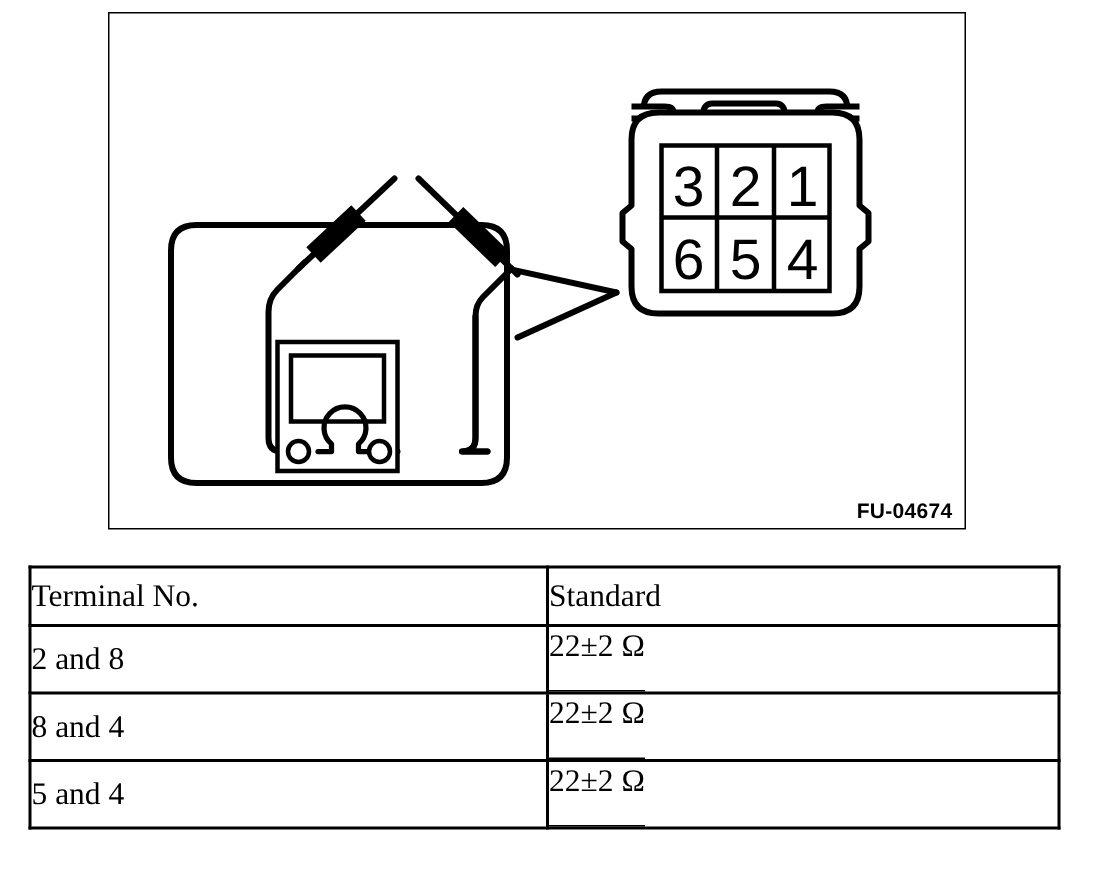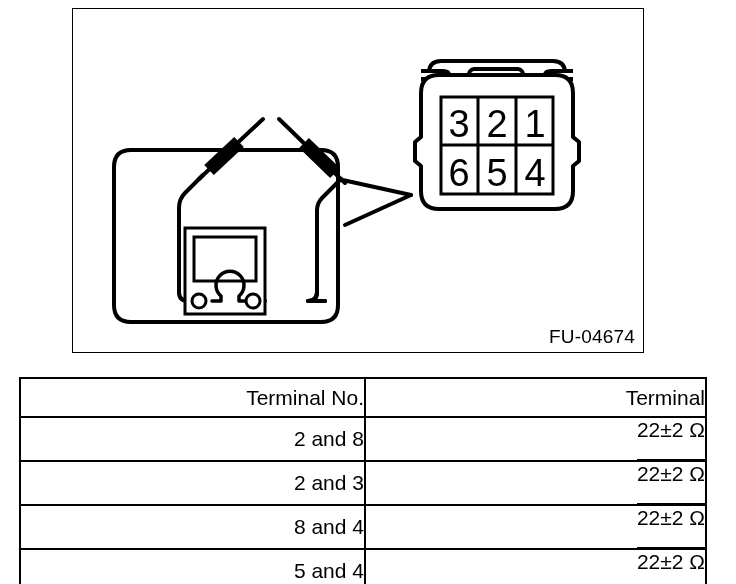--- a/index.html
+++ b/index.html
@@ -34,43 +34,45 @@
     top: 0;
     width: 572px;
     height: 345px;
     display: block;
   }
 
   #figure-id {
     position: absolute;
     right: 8px;
     bottom: 4px;
-    font-size: 19px;
+    font-size: 14px;
     letter-spacing: 0.2px;
     white-space: nowrap;
+    font-weight: bold;
   }
 
   
   #spec-table {
     position: absolute;
     left: 19px;
     top: 377px;
     width: 682px;
     border-collapse: collapse;
     table-layout: fixed;
   }
   #spec-table td,
   #spec-table th {
     border: 2px solid #000000;
-    text-align: right;
+    text-align: left;
     vertical-align: middle;
     font-weight: normal;
     font-size: 21px;
     height: 37px;
     padding: 0;
+    font-family: Liberation Serif, serif;
   }
   #spec-table .col-terminal { width: 343px; }
   #spec-table .col-standard { width: 339px; }
 
   .std-value {
     display: inline-block;
     border-bottom: 1.5px solid #000000;
     padding-bottom: 18px;
     line-height: 1.1;
   }
@@ -185,37 +187,31 @@
     </g>
   </svg>
 
   <div id="figure-id">FU-04674</div>
 </div>
 
 <table id="spec-table">
   <thead>
     <tr>
       <th class="col-terminal">Terminal No.</th>
-      <th class="col-standard">Terminal</th>
+      <th class="col-standard">Standard</th>
     </tr>
   </thead>
   <tbody>
     <tr>
       <td>2 and 8</td>
       <td>
         <span class="std-value">22±2 Ω</span>
       </td>
     </tr>
     <tr>
-      <td>2 and 3</td>
-      <td>
-        <span class="std-value">22±2 Ω</span>
-      </td>
-    </tr>
-    <tr>
       <td>8 and 4</td>
       <td>
         <span class="std-value">22±2 Ω</span>
       </td>
     </tr>
     <tr>
       <td>5 and 4</td>
       <td>
         <span class="std-value">22±2 Ω</span>
       </td>

